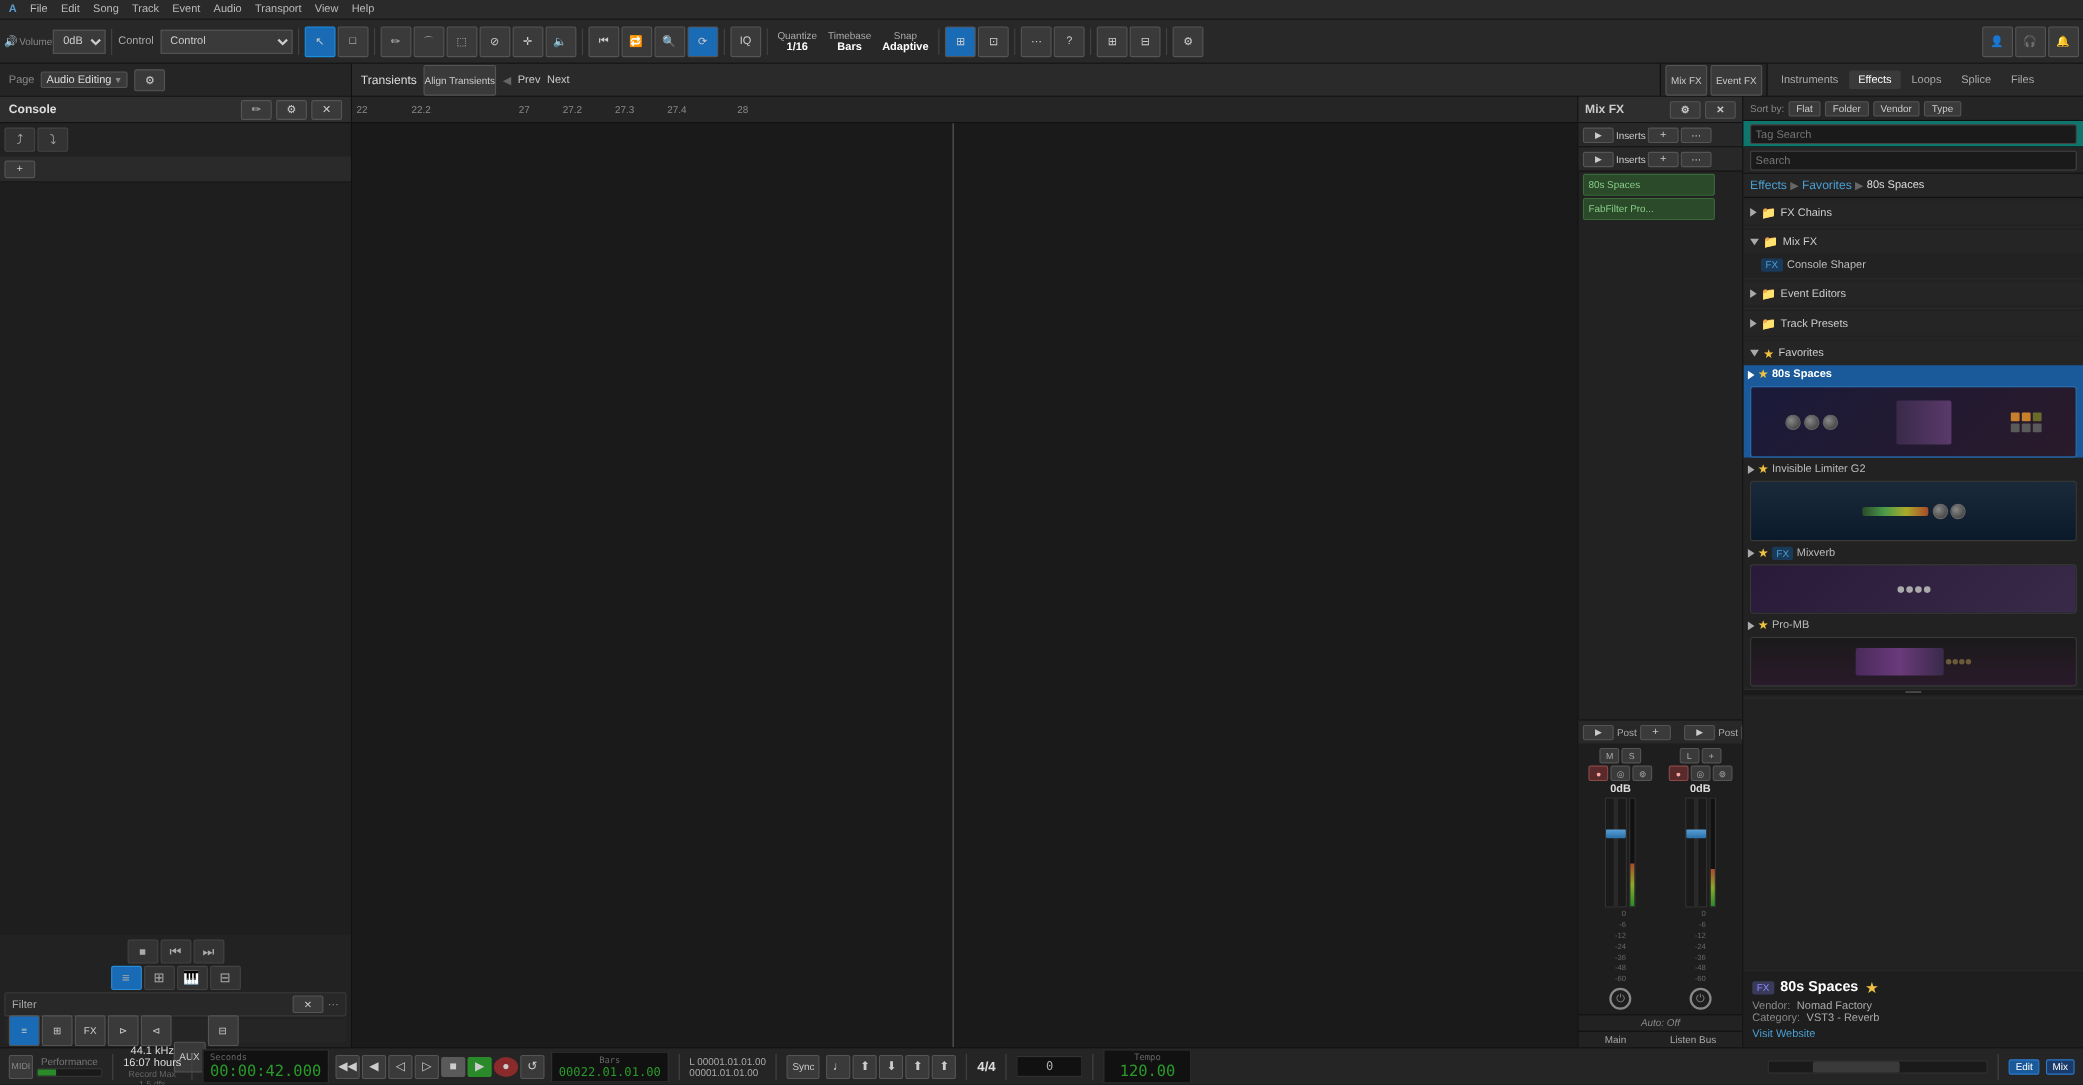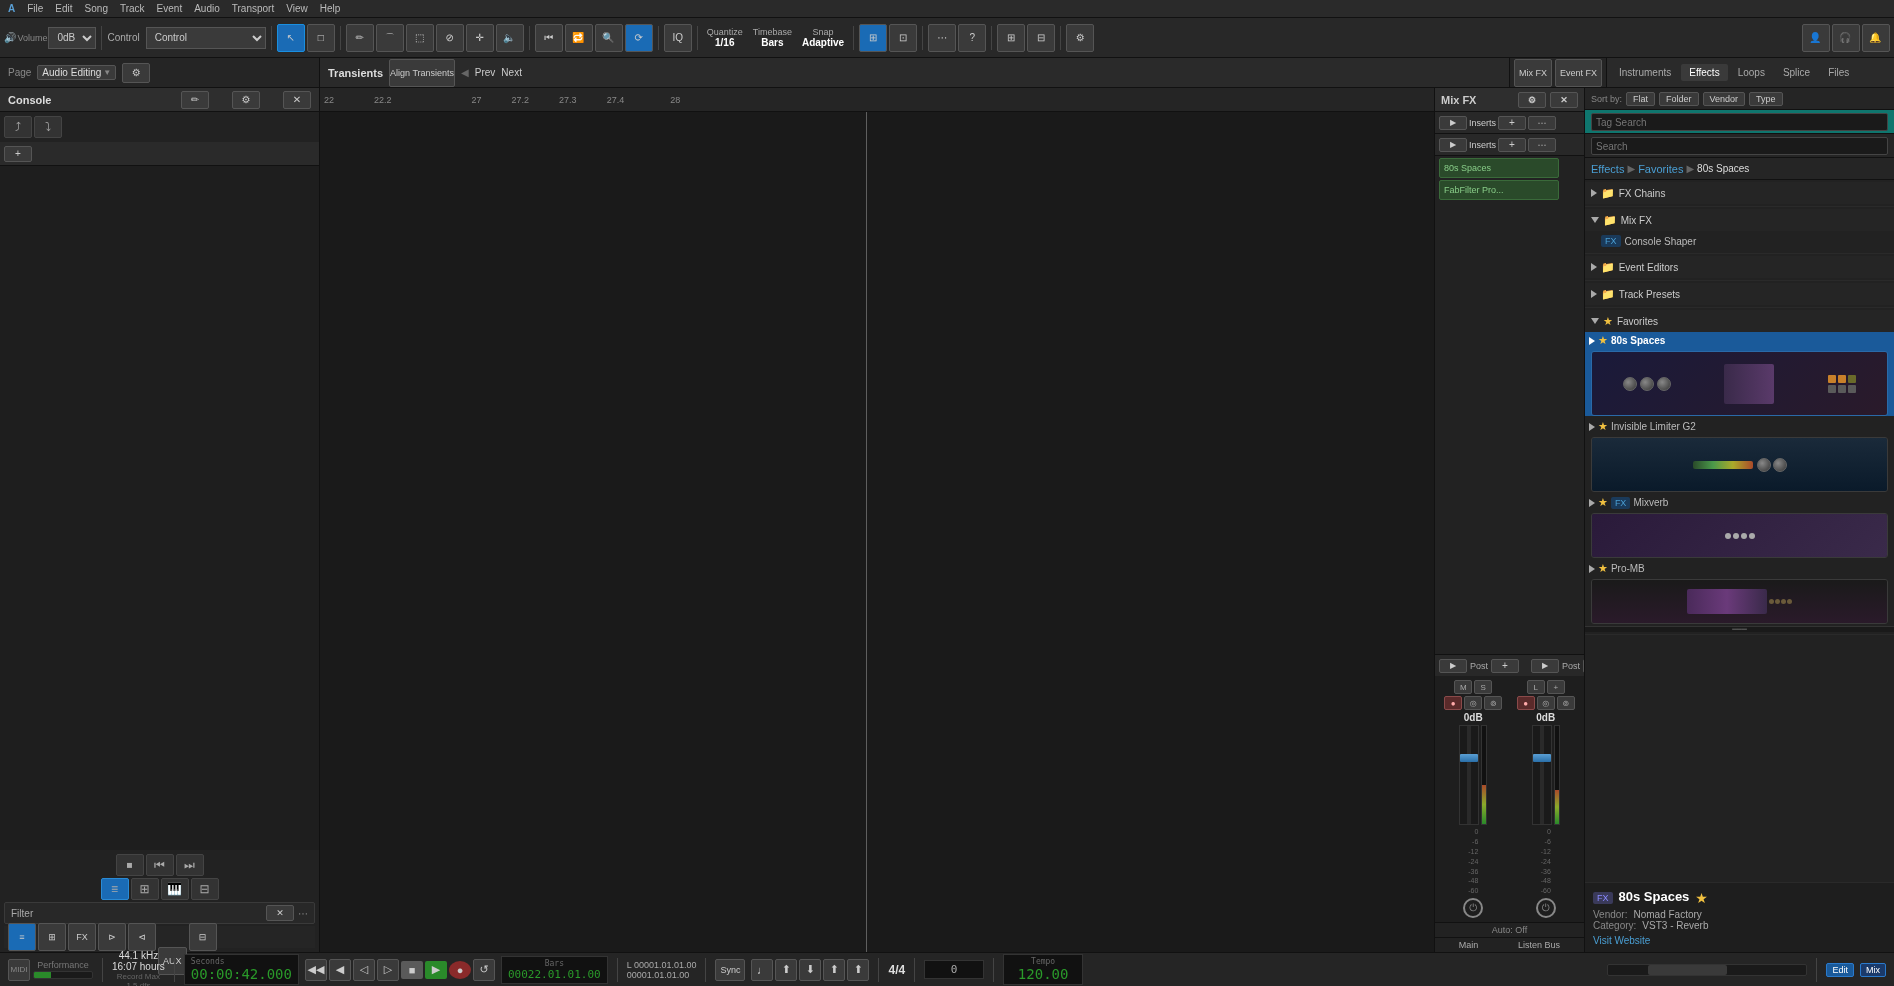--- a/index.html
+++ b/index.html
@@ -87,21 +87,21 @@
       height: 22px;
       padding: 0 4px;
     }
 
     .console-header {
       height: 24px;
       background: #2e2e2e;
       display: flex;
       align-items: center;
       padding: 0 8px;
-      gap: 23px;
+      gap: 4px;
       border-bottom: 1px solid #111;
     }
 
     .console-io-bar {
       height: 28px;
       background: #282828;
       display: flex;
       align-items: center;
       padding: 0 6px;
       gap: 4px;
@@ -566,21 +566,21 @@
   <div style="width:320px;background:#252525;display:flex;align-items:center;padding:0 8px;gap:6px;border-right:1px solid #111;">
     <span style="font-size:10px;color:#888;">Page</span>
     <div style="display:flex;align-items:center;gap:2px;background:#3a3a3a;border:1px solid #555;border-radius:2px;padding:1px 4px;cursor:pointer;">
       <span style="font-size:10px;color:#ddd;">Audio Editing</span>
       <span class="chevron">▼</span>
     </div>
     <div class="toolbar-btn" style="width:20px;height:20px;">⚙</div>
   </div>
 
   <div class="transients-bar">
-    <span style="font-size:11px;color:#ddd;font-weight:bold;">Transients</span>
+    <span style="font-size:11px;color:#ddd;font-weight:normal;">Transients</span>
     <div class="toolbar-btn">
       <span style="font-size:9px;">Align Transients</span>
     </div>
     <span style="color:#666;font-size:10px;">◀</span>
     <span style="font-size:10px;color:#ccc;cursor:pointer;">Prev</span>
     <span style="font-size:10px;color:#ccc;cursor:pointer;">Next</span>
   </div>
 
   <div style="background:#252525;display:flex;align-items:center;padding:0 4px;gap:3px;border-left:1px solid #111;">
     <div class="toolbar-btn" style="font-size:9px;padding:0 4px;">Mix FX</div>
@@ -794,21 +794,21 @@
             <div>-24</div>
             <div>-36</div>
             <div>-48</div>
             <div>-60</div>
         </div>
 
         <div style="width:20px;height:20px;border-radius:50%;border:2px solid #888;display:flex;align-items:center;justify-content:center;cursor:pointer;font-size:10px;color:#888;">⏻</div>
       </div>
     </div>
 
-    <div style="display:flex;align-items:center;justify-content:center;padding:2px;border-top:1px solid #111;">
+    <div style="display:flex;align-items:center;justify-content:center;padding:2px;border-top:1px solid #111;font-style:italic;">
       <span style="font-size:9px;color:#888;">Auto: Off</span>
     </div>
 
     <div class="bottom-channel-labels">
       <span style="font-size:9px;color:#aaa;cursor:pointer;">Main</span>
       <span style="font-size:9px;color:#aaa;cursor:pointer;">Listen Bus</span>
     </div>
   </div>
 
   <div style="width:310px;background:#222;border-left:1px solid #111;display:flex;flex-direction:column;">

